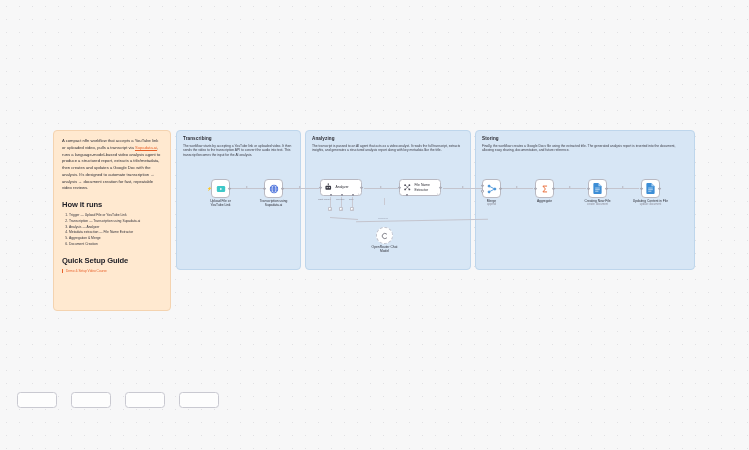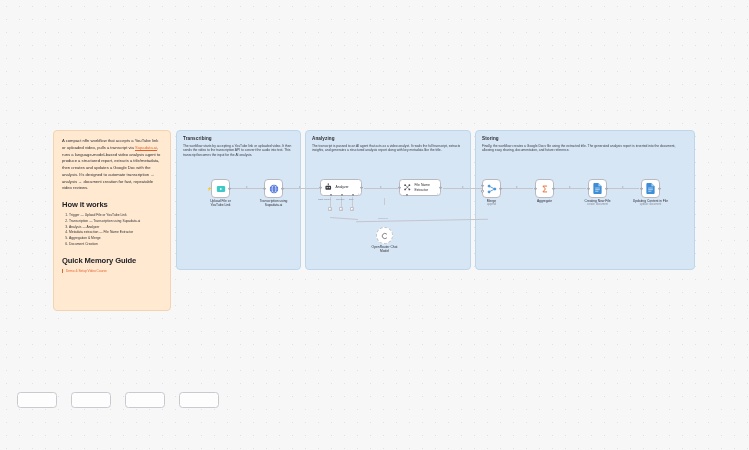--- a/index.html
+++ b/index.html
@@ -210,30 +210,30 @@
 </style>
 </head>
 <body>
 
 <div id="canvas">
 
   <div class="sticky note-desc">
     <p class="intro">
       <span></span>A compact n8n workflow that accepts a YouTube link or uploaded video, pulls a transcript via <span class="lnk">Supadata.ai</span>, runs a language-model-based video analysis agent to produce a structured report, extracts a title/metadata, then creates and updates a Google Doc with the analysis. It's designed to automate transcription → analysis → document creation for fast, repeatable video reviews.
     </p>
-    <h2>How it works</h2>
+    <h2>How it runs</h2>
     <ol>
       <li>Trigger — Upload File or YouTube Link</li>
       <li>Transcription — Transcription using Supadata.ai</li>
       <li>Analysis — Analyzer</li>
       <li>Metadata extraction — File Name Extractor</li>
       <li>Aggregation &amp; Merge</li>
       <li>Document Creation</li>
     </ol>
-    <h2>Quick Memory Guide</h2>
+    <h2>Quick Setup Guide</h2>
     <div class="quote">Demo &amp; Setup Video Course</div>
   </div>
 
   <div class="sticky note-blue note-transcribe">
     <p class="sticky-title">Transcribing</p>
     <p class="sticky-body">The workflow starts by accepting a YouTube link or uploaded video. It then sends the video to the transcription API to convert the audio into text.
 This transcript becomes the input for the AI analysis.</p>
   </div>
 
   <div class="sticky note-blue note-analyze">

